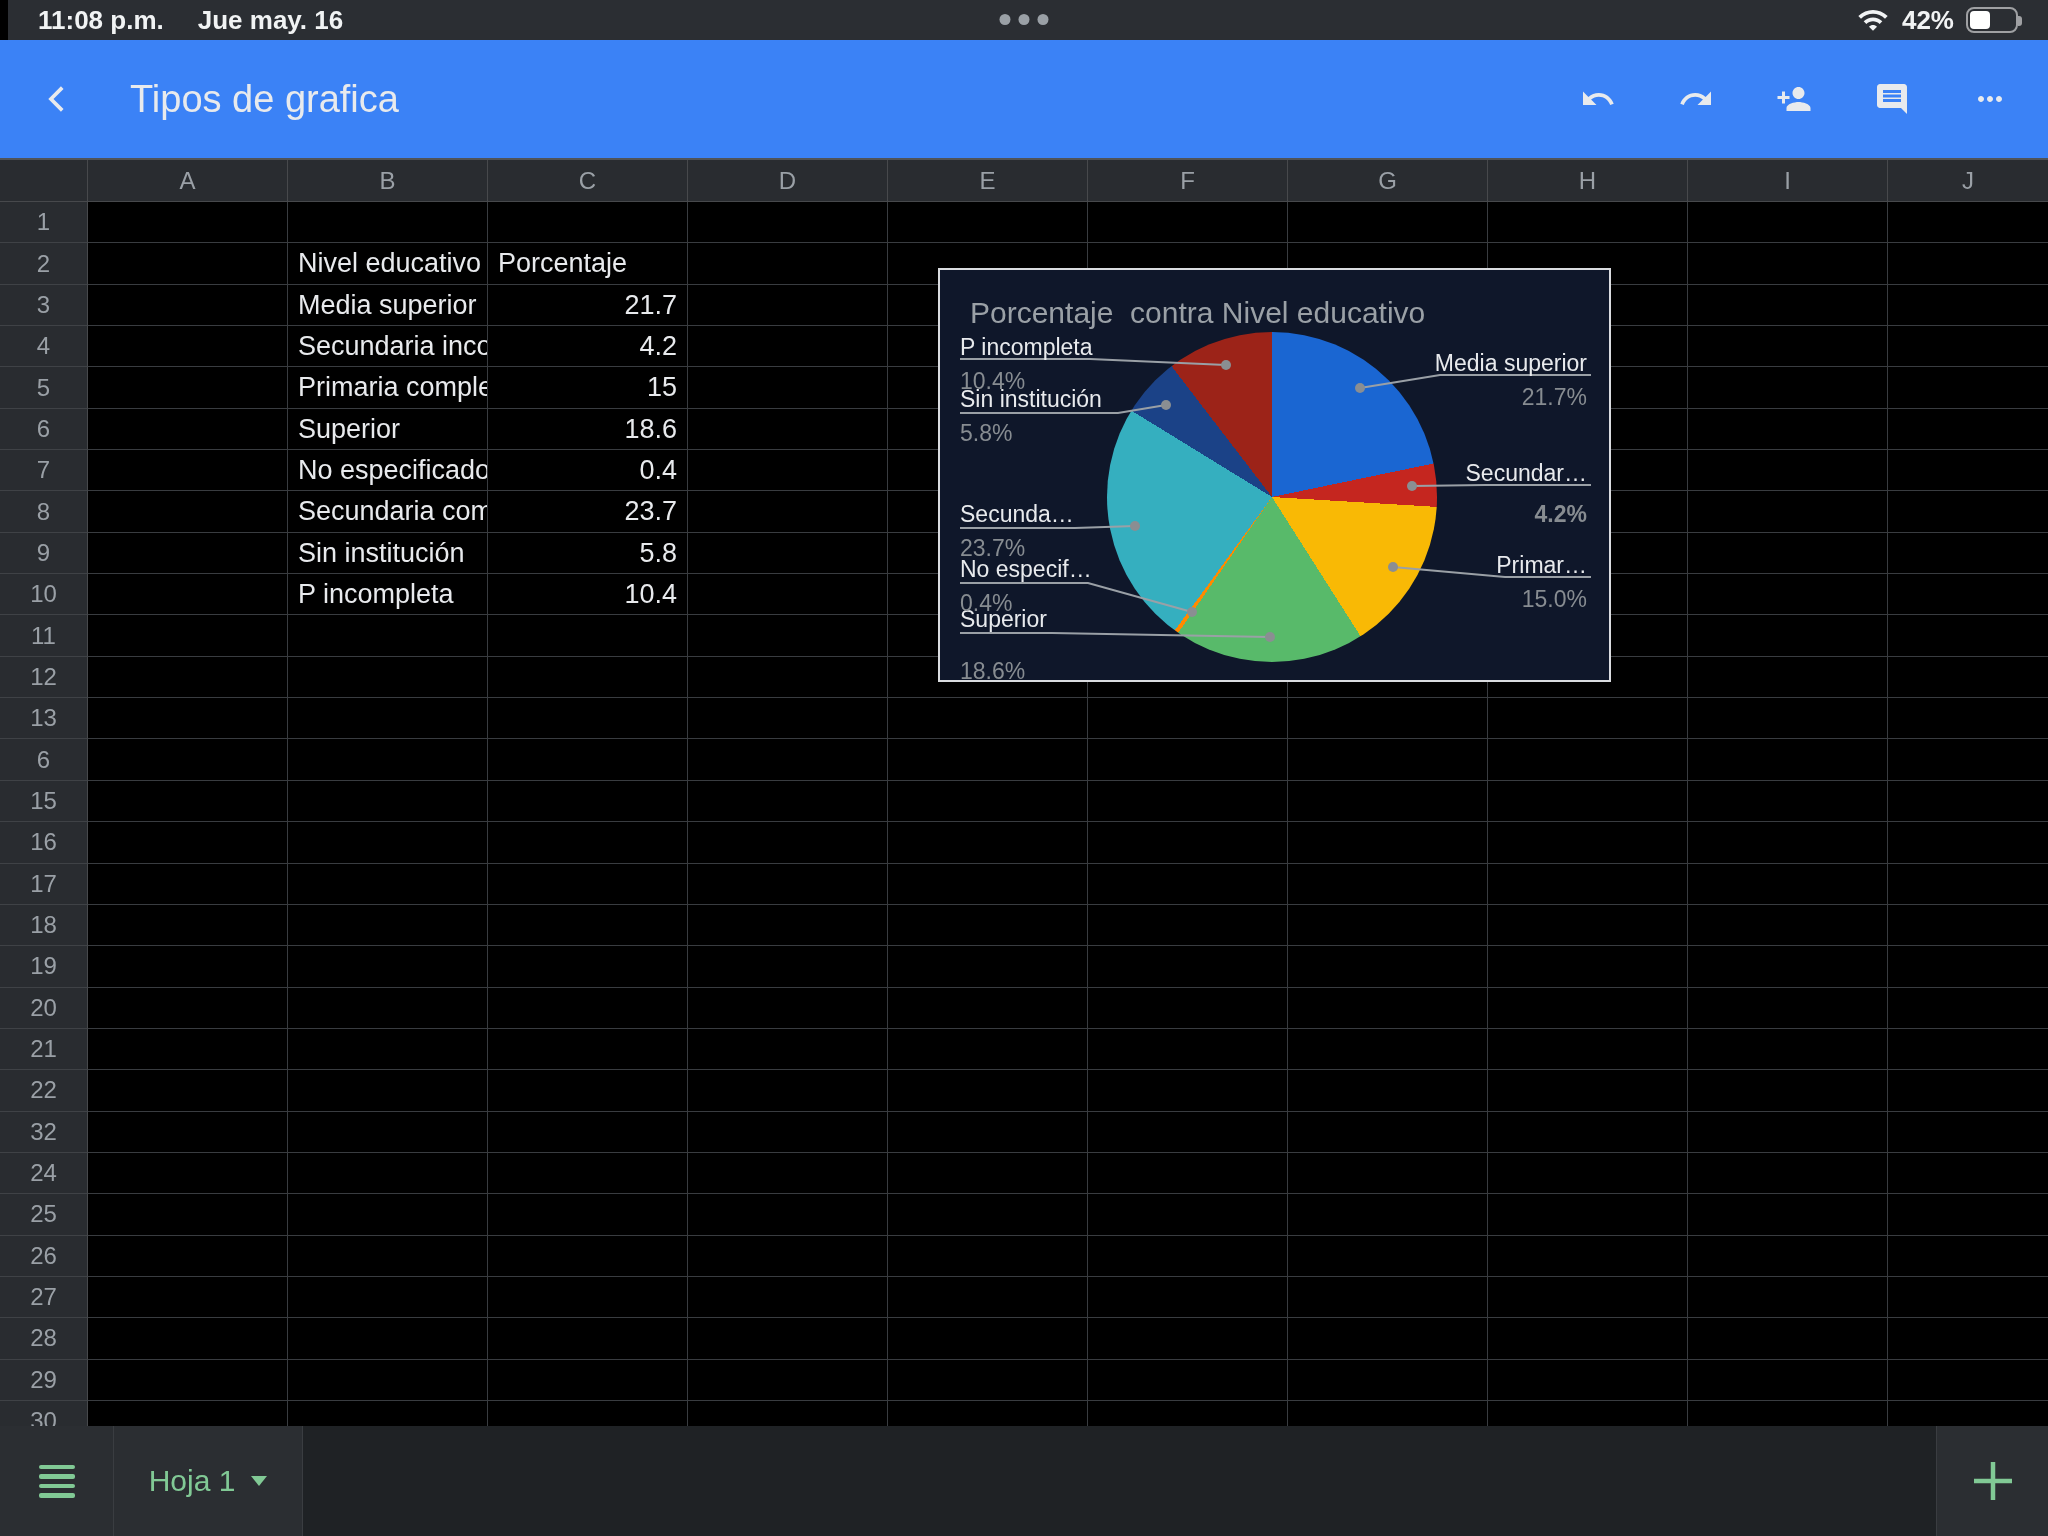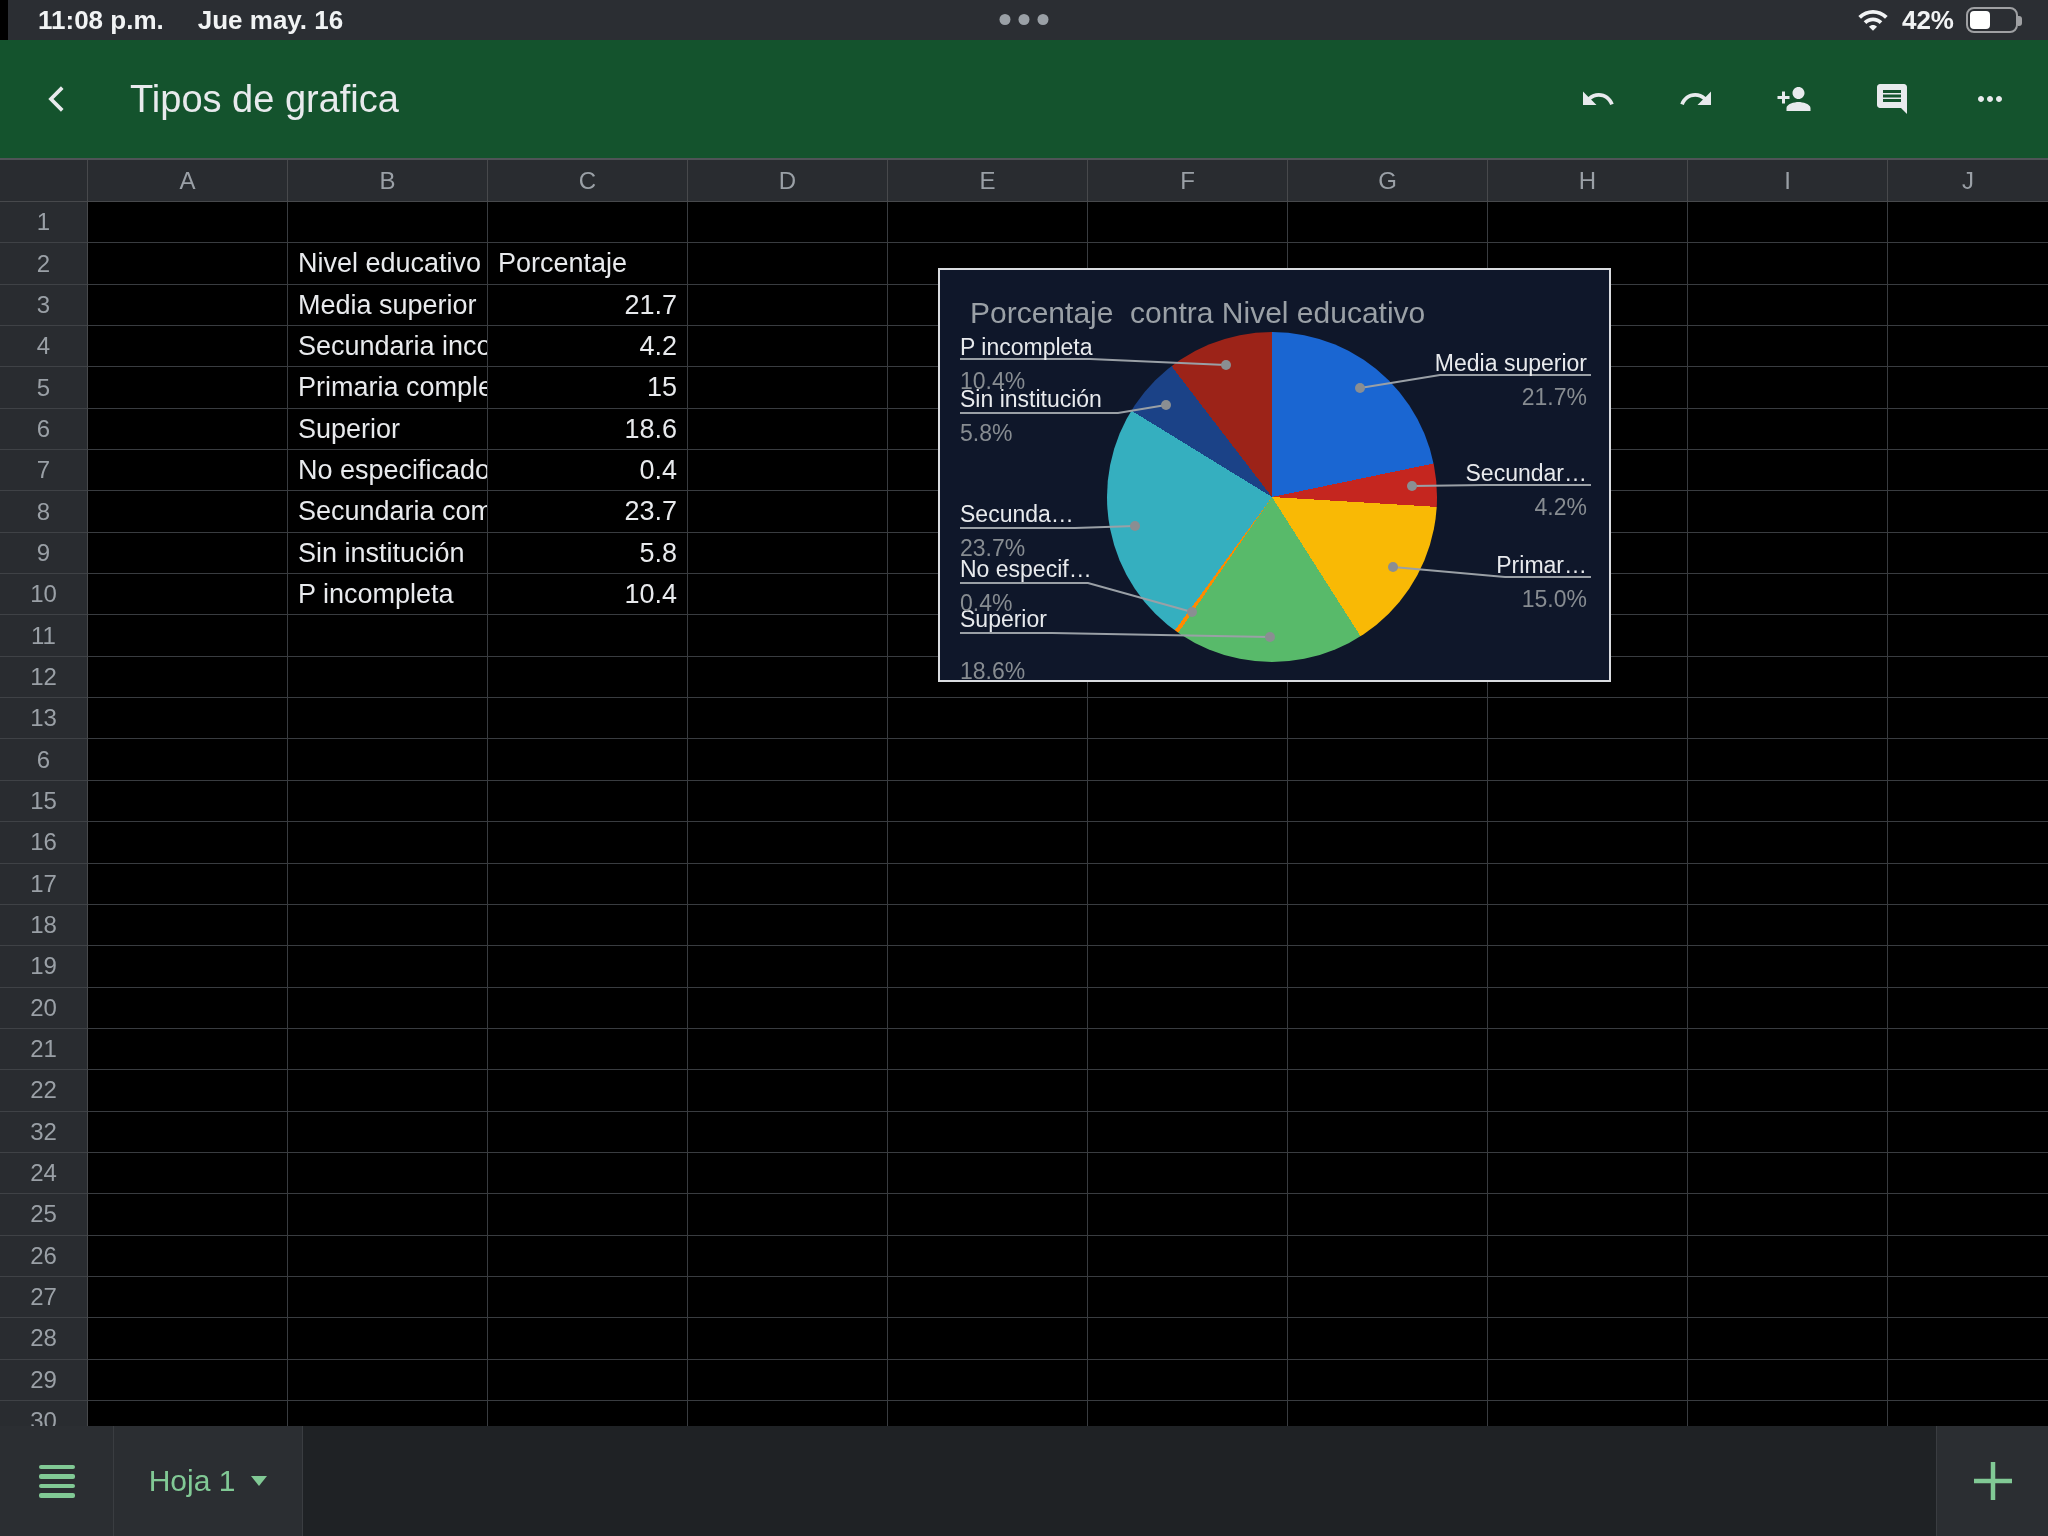--- a/index.html
+++ b/index.html
@@ -25,21 +25,21 @@
   .sb-right { display:flex; align-items:center; gap:12px; }
   .battery { width:52px; height:26px; border:2px solid rgba(255,255,255,.55);
     border-radius:8px; position:relative; }
   .battery .fill { position:absolute; left:2px; top:2px; bottom:2px; width:42%;
     background:#fff; border-radius:4px; }
   .battery .nub { position:absolute; right:-6px; top:7px; width:4px; height:10px;
     background:rgba(255,255,255,.55); border-radius:0 3px 3px 0; }
 
   
   .toolbar {
-    height:118px; background:#14532d; flex:none;
+    height:118px; background:#3b82f6; flex:none;
     display:flex; align-items:center; padding:0 38px; gap:28px;
   }
   .tb-title { font-size:38px; color:#e8eaed; margin-left:24px; }
   .tb-spacer { flex:1; }
   .tb-icons { display:flex; align-items:center; gap:58px; }
   .iconbtn { width:40px; height:40px; display:flex; align-items:center; justify-content:center; cursor:pointer; }
   .iconbtn svg { width:36px; height:36px; fill:#e8eaed; }
   .backbtn svg { width:34px; height:34px; stroke:#e8eaed; stroke-width:2.6; fill:none; }
 
   
@@ -613,21 +613,21 @@
       <polyline points="20,258 135,258 195,256" fill="none" stroke="#9aa0a6" stroke-width="2"></polyline>
       <circle cx="195" cy="256" r="5" fill="#8a8e92"></circle>
       <polyline points="20,143 178,143 226,135" fill="none" stroke="#9aa0a6" stroke-width="2"></polyline>
       <circle cx="226" cy="135" r="5" fill="#8a8e92"></circle>
       <polyline points="20,89 150,89 286,95" fill="none" stroke="#9aa0a6" stroke-width="2"></polyline>
       <circle cx="286" cy="95" r="5" fill="#8a8e92"></circle>
     </svg>
     <div class="plabel nm right" style="top: 80px;">Media superior</div>
     <div class="plabel pc right" style="top: 114px;">21.7%</div>
     <div class="plabel nm right" style="top: 190px;">Secundar…</div>
-    <div class="plabel pc right" style="top: 224px;">4.2%</div>
+    <div class="plabel pc right" style="top: 231px; font-weight: bold;">4.2%</div>
     <div class="plabel nm right" style="top: 282px;">Primar…</div>
     <div class="plabel pc right" style="top: 316px;">15.0%</div>
     <div class="plabel nm left" style="top: 336px;">Superior</div>
     <div class="plabel pc left" style="top: 388px;">18.6%</div>
     <div class="plabel nm left" style="top: 286px;">No especif…</div>
     <div class="plabel pc left" style="top: 320px;">0.4%</div>
     <div class="plabel nm left" style="top: 231px;">Secunda…</div>
     <div class="plabel pc left" style="top: 265px;">23.7%</div>
     <div class="plabel nm left" style="top: 116px;">Sin institución</div>
     <div class="plabel pc left" style="top: 150px;">5.8%</div>

